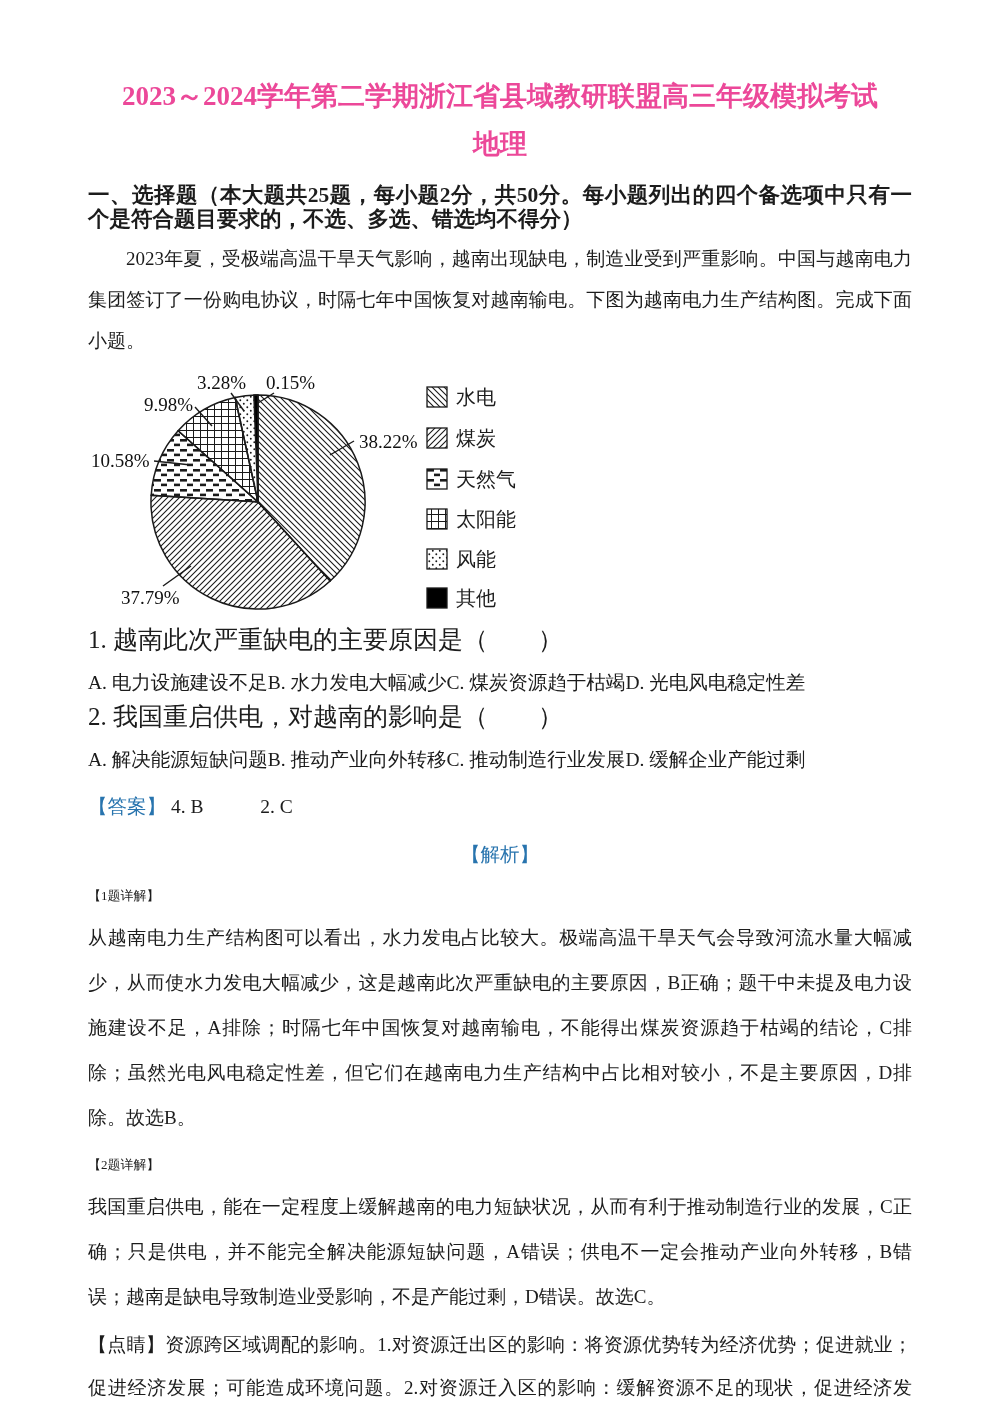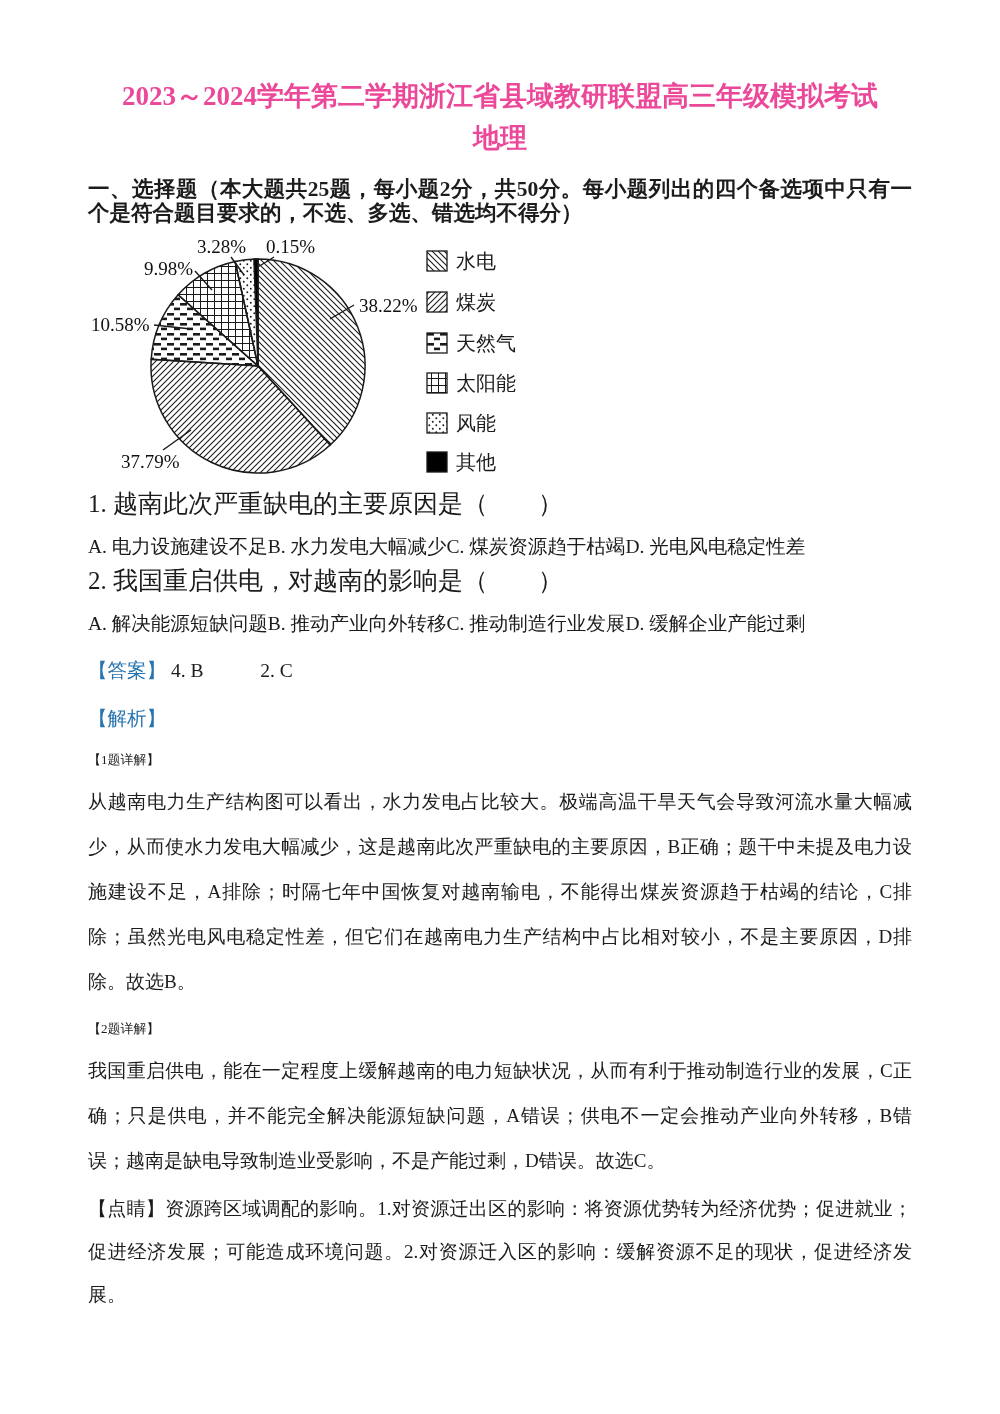--- a/index.html
+++ b/index.html
@@ -9,21 +9,21 @@
     font-family: "Liberation Serif", "DejaVu Serif", serif;
     color: #1c1c1c;
     overflow: hidden;
   }
   .page { padding: 78px 88px 0 88px; }
 
   .title1, .title2 {
     text-align: center; font-weight: 700; font-size: 27px; line-height: 37px;
     color: #ec4899;
   }
-  .title2 { margin-top: 5px; }
+  .title2 { margin-top: 11px; }
 
   .section-heading {
     margin-top: 20px; font-weight: 700; font-size: 21.5px; line-height: 24px;
     text-align: justify;
   }
 
   .para {
     font-size: 19px; line-height: 44px; text-align: justify;
   }
   .indent { text-indent: 2em; }
@@ -34,37 +34,38 @@
   .pct-label { font-size: 19px; fill: #111; }
   .legend-label { font-size: 20px; fill: #1c1c1c; }
 
   .stem { margin-top: 4px; font-size: 25px; line-height: 30px; }
   .opts {
     margin-top: 13px; display: flex; justify-content: flex-start;
     padding-right: 36px; font-size: 19.5px; line-height: 30px;
   }
 
   .ans-line { margin-top: 16px; font-size: 19.5px; line-height: 32px; }
-  .blue { color: #2874ae; }
+  .blue { color: #2874ae; text-align: center; }
   .ans-item { margin-right: 52px; }
 
   .detail-heading { margin-top: 8px; font-size: 13px; line-height: 34px; }
   .expl { margin-top: 2px; line-height: 45px; }
   .tips { margin-top: 4px; line-height: 43px; }
 </style>
 </head>
 <body>
 
 <div class="page">
 
   <div class="title1">2023～2024学年第二学期浙江省县域教研联盟高三年级模拟考试</div>
   <div class="title2">地理</div>
 
   <div class="section-heading">一、选择题（本大题共25题，每小题2分，共50分。每小题列出的四个备选项中只有一个是符合题目要求的，不选、多选、错选均不得分）</div>
 
+  <p class="para intro indent">2023年夏，受极端高温干旱天气影响，越南出现缺电，制造业受到严重影响。中国与越南电力集团签订了一份购电协议，时隔七年中国恢复对越南输电。下图为越南电力生产结构图。完成下面小题。</p>
 
   <div class="chart-wrap">
     <svg id="pie-svg" width="520" height="250" viewBox="0 0 520 250">
       <defs>
         <pattern id="pat0" patternUnits="userSpaceOnUse" width="6" height="6">
           <path d="M-1,5 l2,2 M0,0 l6,6 M5,-1 l2,2" stroke="#1a1a1a" stroke-width="1.1" fill="none"></path>
         </pattern>
         <pattern id="pat1" patternUnits="userSpaceOnUse" width="6" height="6">
           <path d="M-1,1 l2,-2 M0,6 l6,-6 M5,7 l2,-2" stroke="#1a1a1a" stroke-width="1.1" fill="none"></path>
         </pattern>

